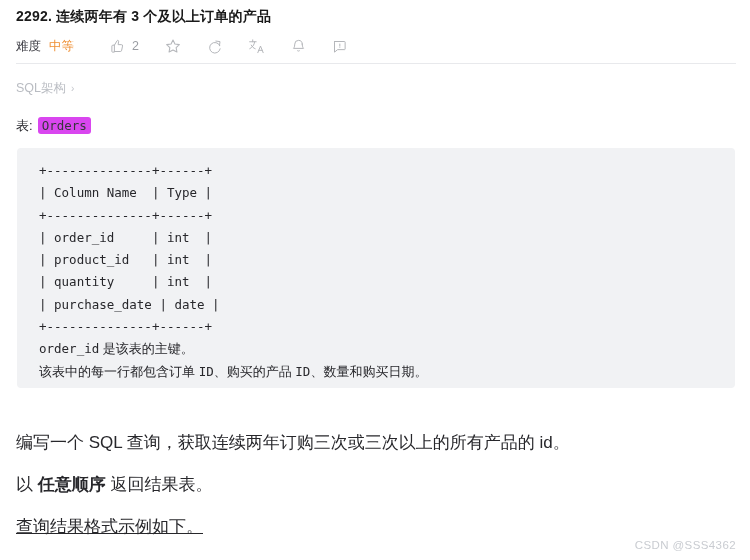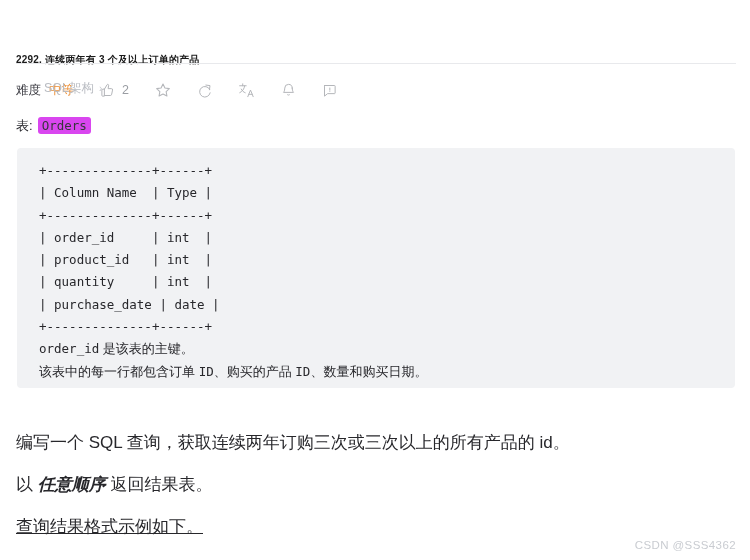--- a/index.html
+++ b/index.html
@@ -19,45 +19,44 @@
     position: relative;
     width: 750px;
     height: 560px;
   }
 
   
   .title-row {
     padding: 6px 0 0 16px;
   }
   .problem-title {
-    font-size: 10px;
+    font-size: 14px;
     font-weight: 600;
     color: #1a1a1a;
     letter-spacing: 0.2px;
     line-height: 20px;
-    margin-top: 44px;
   }
 
   
   .meta-bar {
     display: flex;
     align-items: center;
     padding: 9px 12px 0 16px;
     height: 22px;
   }
   .meta-label {
     font-size: 12.5px;
     color: #3c3c43;
     margin-right: 8px;
   }
   .meta-difficulty {
     font-size: 12.5px;
     color: #ef8f33;
     font-weight: 500;
-    margin-right: 26px;
+    margin-right: 36px;
   }
   .tool-item {
     display: flex;
     align-items: center;
     margin-right: 26px;
     color: #b4b6ba;
     cursor: pointer;
   }
   .tool-item svg { display: block; }
   .tool-count {
@@ -77,21 +76,20 @@
 
   
   .breadcrumb {
     position: absolute;
     left: 16px;
     top: 80px;
     font-size: 12.5px;
     color: #b9bcc2;
     display: flex;
     align-items: center;
-    margin-left: 28px;
   }
   .breadcrumb .chev {
     margin-left: 5px;
     font-size: 10px;
     color: #c3c6cb;
   }
 
   
   .table-caption {
     position: absolute;
@@ -150,21 +148,21 @@
     top: 433px;
     width: 720px;
   }
   .body-copy p {
     margin: 0 0 22px 0;
     font-size: 17px;
     line-height: 20px;
     color: #27272b;
   }
   .body-copy p:last-child { margin-bottom: 4px; text-decoration: underline; }
-  .body-copy b { font-weight: 700; font-style: italic; }
+  .body-copy b { font-weight: 700; }
 
   
   .watermark {
     position: absolute;
     right: 14px;
     bottom: 9px;
     font-size: 11.5px;
     color: #c9ccd1;
     letter-spacing: 0.4px;
   }

